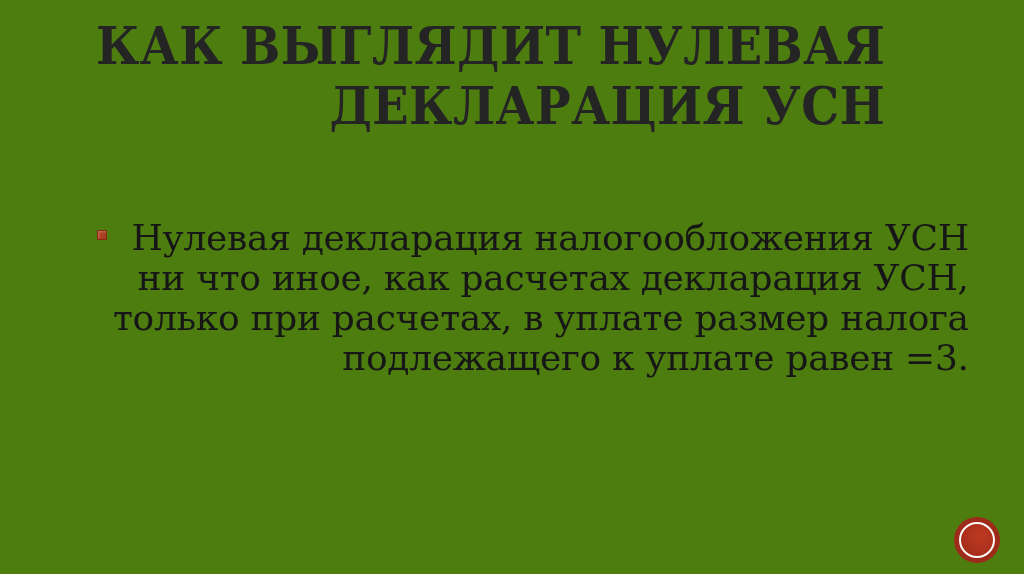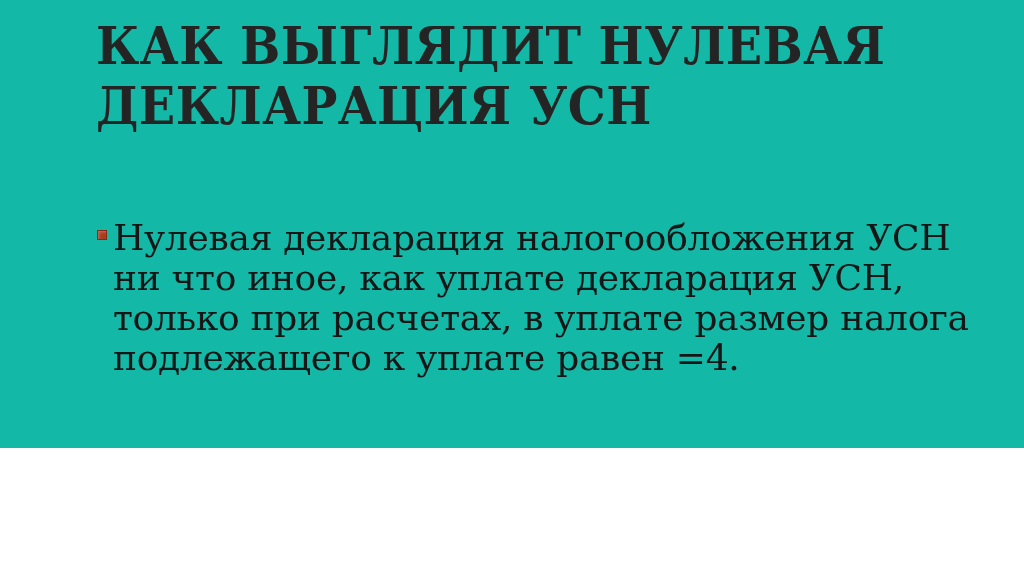--- a/index.html
+++ b/index.html
@@ -3,24 +3,25 @@
 <meta charset="utf-8">
 <style>
   html, body {
     margin: 0;
     padding: 0;
     background: #ffffff;
   }
   .slide {
     position: relative;
     width: 1024px;
-    height: 448px;
-    background: #14b8a6;
+    height: 574px;
+    background: #4d7c0f;
     overflow: hidden;
     font-family: "DejaVu Serif", "Liberation Serif", serif;
+    text-align: right;
   }
 
   
   .title {
     position: absolute;
     left: 96px;
     top: 15px;
     margin: 0;
     font-family: "DejaVu Serif", "Liberation Serif", serif;
     font-size: 53px;
@@ -87,23 +88,23 @@
 
   <h1 class="title">
     <span class="title-line">КАК ВЫГЛЯДИТ НУЛЕВАЯ</span>
     <span class="title-line">ДЕКЛАРАЦИЯ УСН</span>
   </h1>
 
   <div class="bullet-item">
     <span class="bullet-marker"></span>
     <div class="bullet-text">
       <div class="bullet-line">Нулевая декларация налогообложения УСН</div>
-      <div class="bullet-line">ни что иное, как уплате декларация УСН,</div>
+      <div class="bullet-line">ни что иное, как расчетах декларация УСН,</div>
       <div class="bullet-line">только при расчетах, в уплате размер налога</div>
-      <div class="bullet-line">подлежащего к уплате равен =4.</div>
+      <div class="bullet-line">подлежащего к уплате равен =3.</div>
     </div>
   </div>
 
   <div class="badge">
     <div class="badge-inner"></div>
   </div>
 
 </div>
 
 </body></html>

